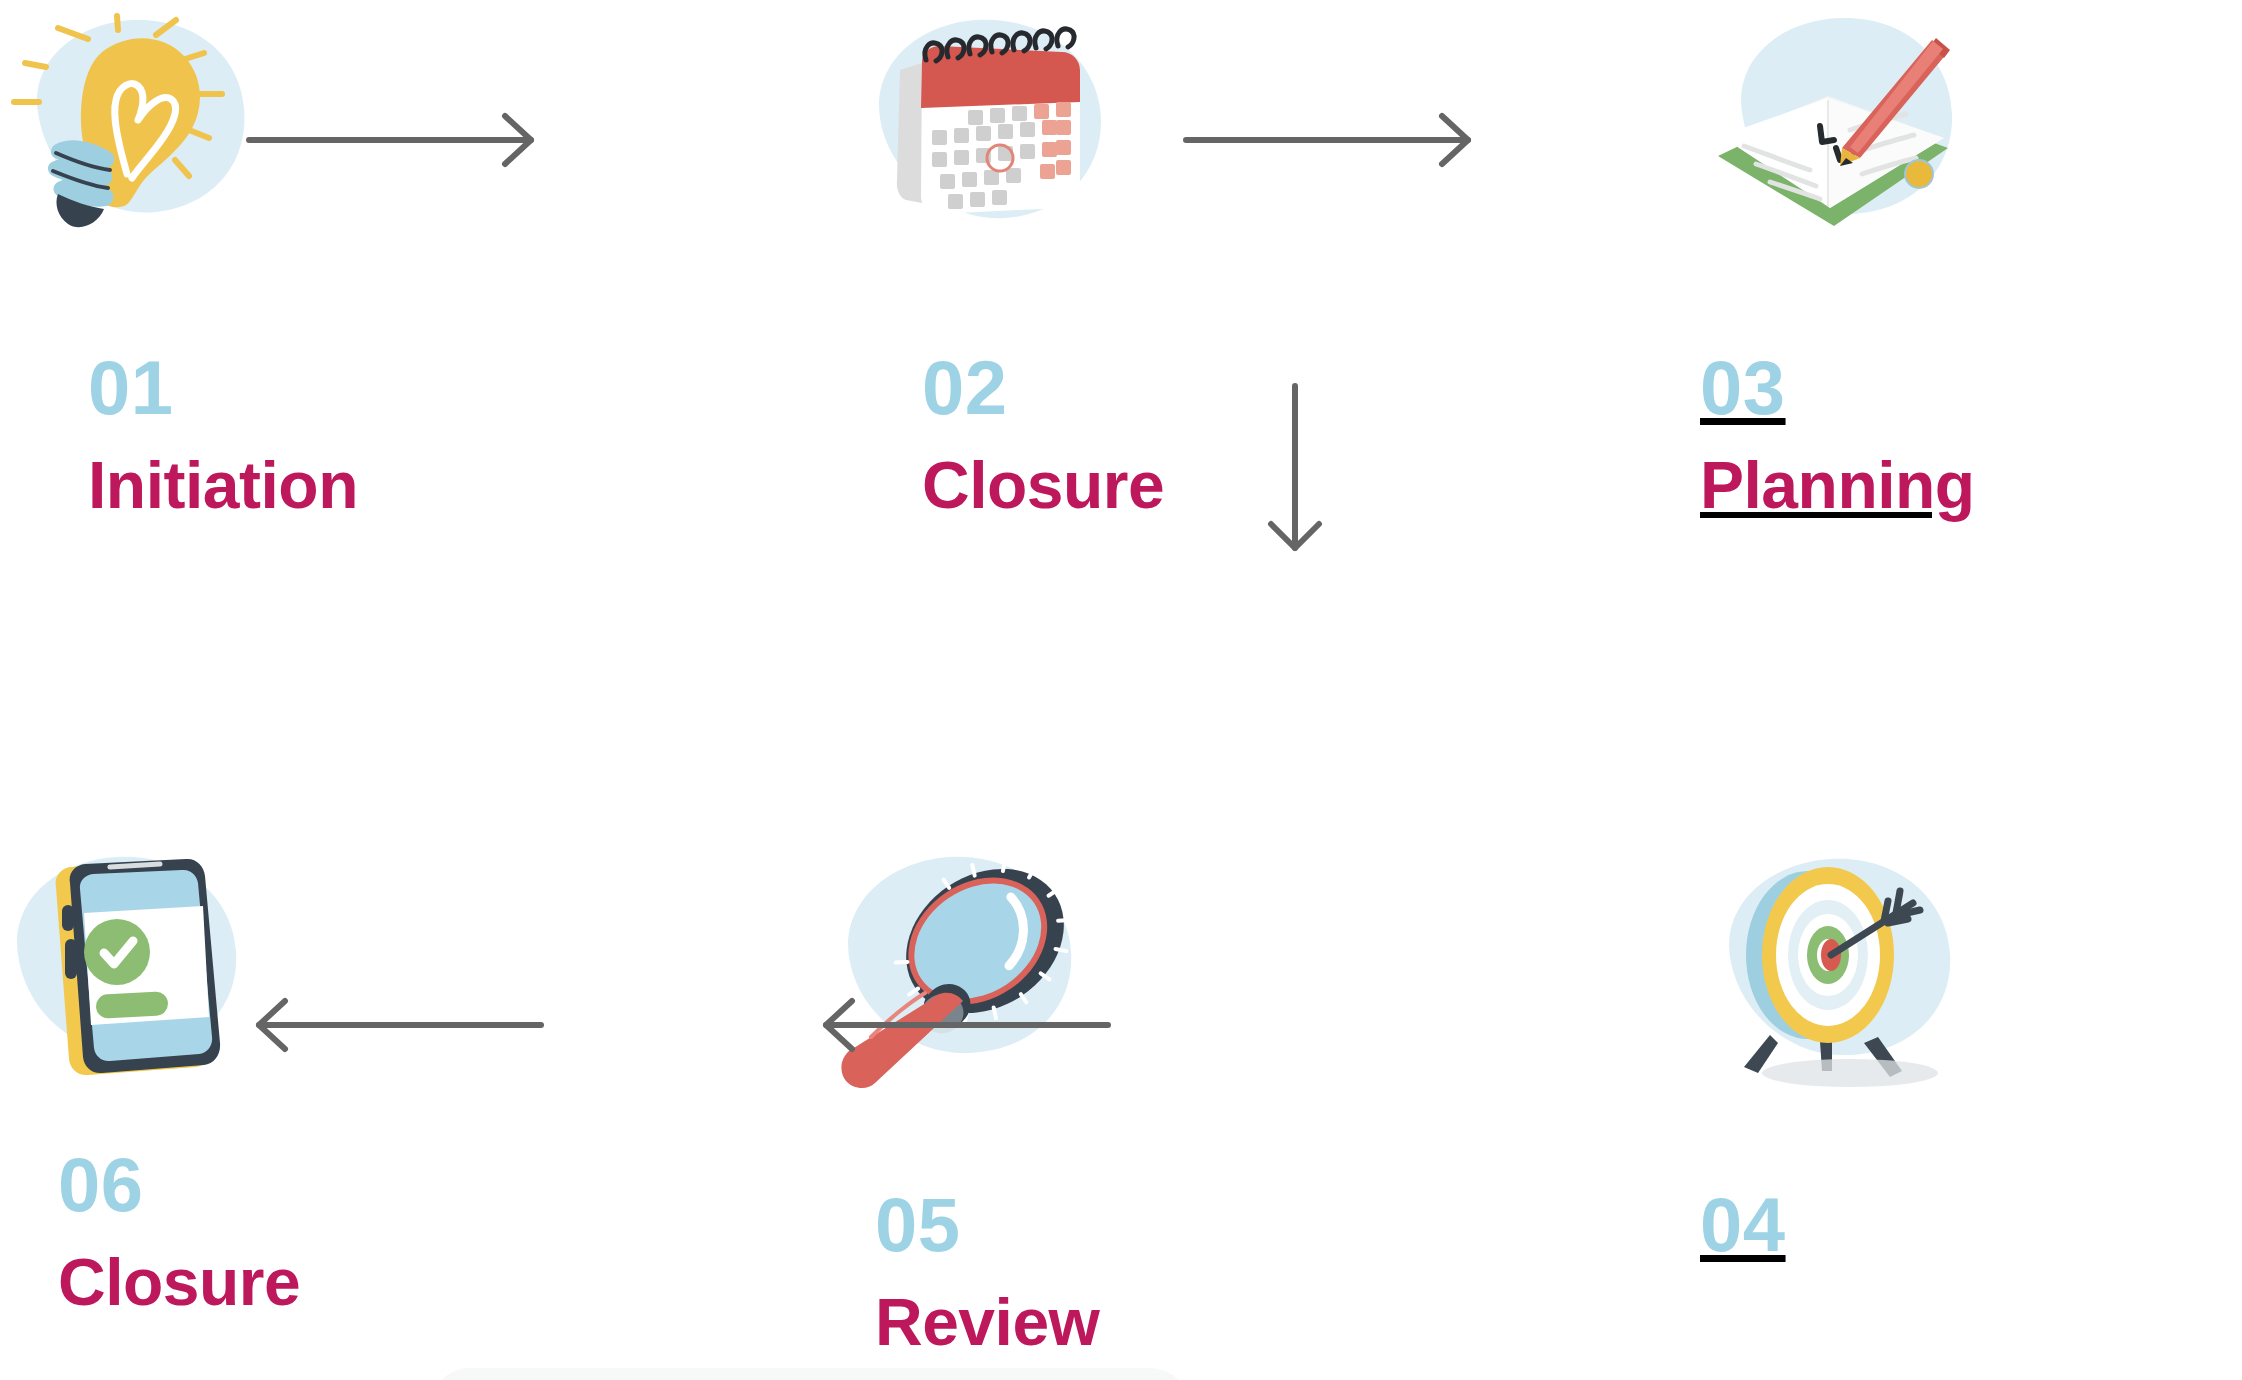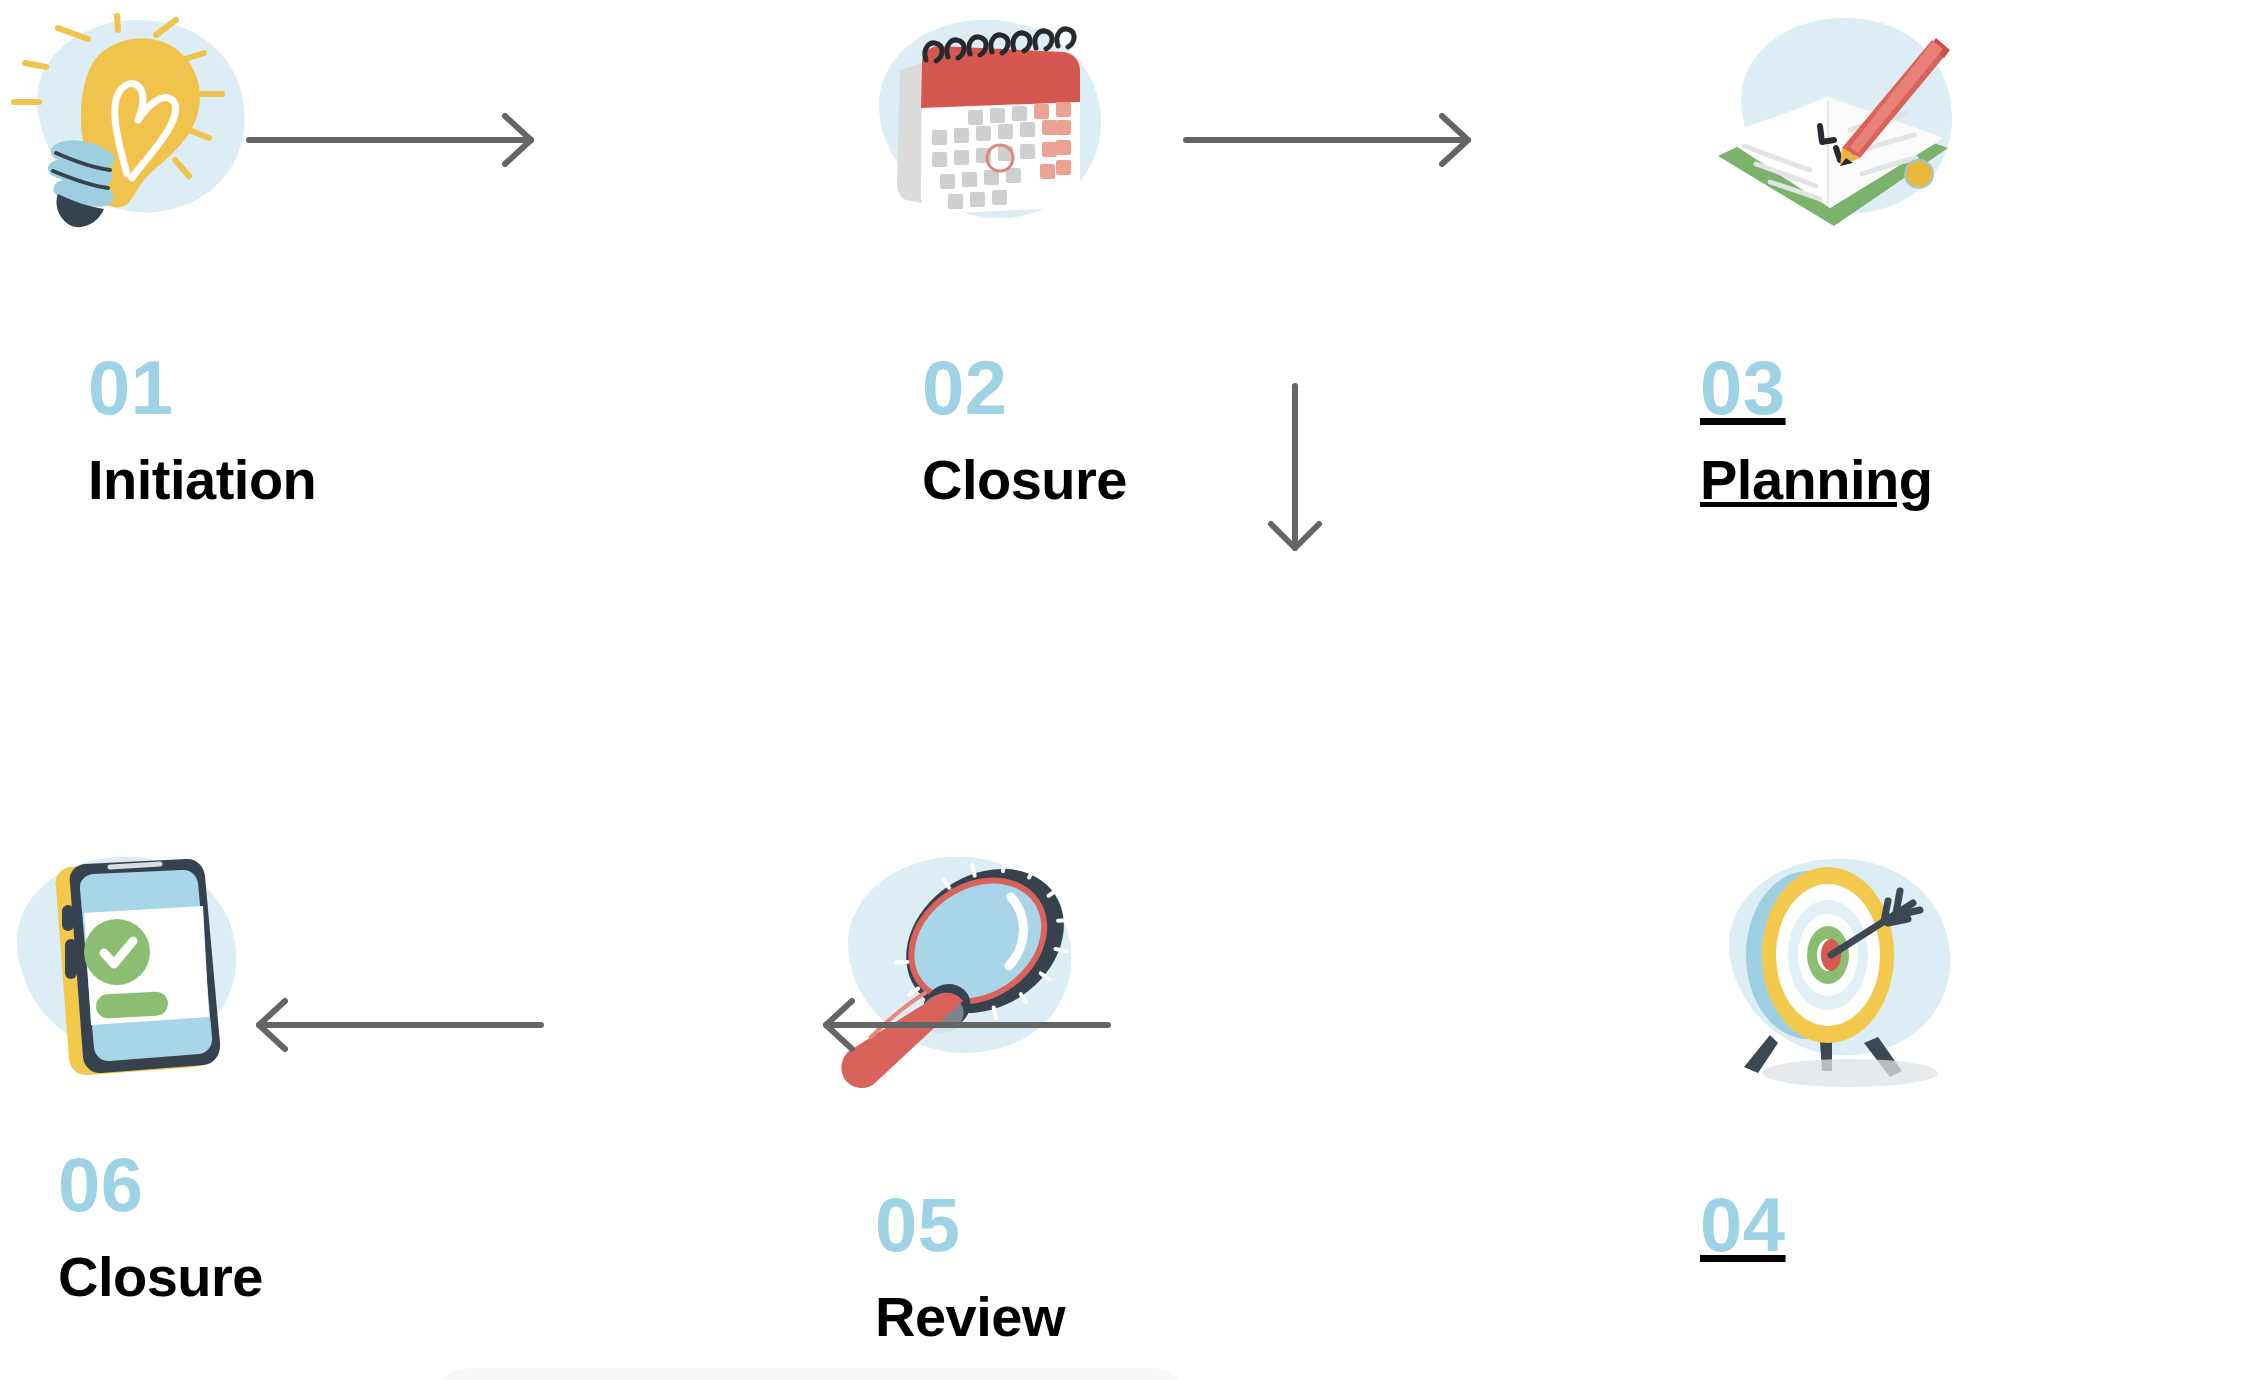--- a/index.html
+++ b/index.html
@@ -38,38 +38,38 @@
   }
   .step-num {
     font-size: 76px;
     font-weight: 700;
     line-height: 1;
     letter-spacing: 0.5px;
     color: #9ed3e6;
     white-space: nowrap;
   }
   .step-title {
-    font-size: 56px;
+    font-size: 66px;
     font-weight: 700;
     line-height: 1;
     letter-spacing: -0.5px;
-    color: #000000;
+    color: #be185d;
     white-space: nowrap;
     margin-top: 26px;
   }
 
   
   #step-01 { left: 0px;    top: 8px; }
   #step-02 { left: 860px;  top: 8px; }
   #step-03 { left: 1700px; top: 8px; }
   #step-04 { left: 1700px; top: 845px; }
   #step-05 { left: 835px;  top: 845px; }
   #step-06 { left: 0px;    top: 845px; }
 
-  #step-01 .step-labels { padding-left: 60px; margin-left: 28px; }
+  #step-01 .step-labels { padding-left: 88px; }
   #step-02 .step-labels { padding-left: 62px; }
   #step-03 .step-labels { padding-left: 0px;  }
   #step-04 .step-labels { padding-left: 0px; text-decoration: underline;  }
   #step-05 .step-labels { padding-left: 40px; }
   #step-06 .step-labels { padding-left: 58px; }
 
   #step-01 .step-labels { margin-top: 92px; }
   #step-02 .step-labels { margin-top: 92px; }
   #step-03 .step-labels { margin-top: 92px; text-decoration: underline; }
   #step-04 .step-labels { margin-top: 92px; }

